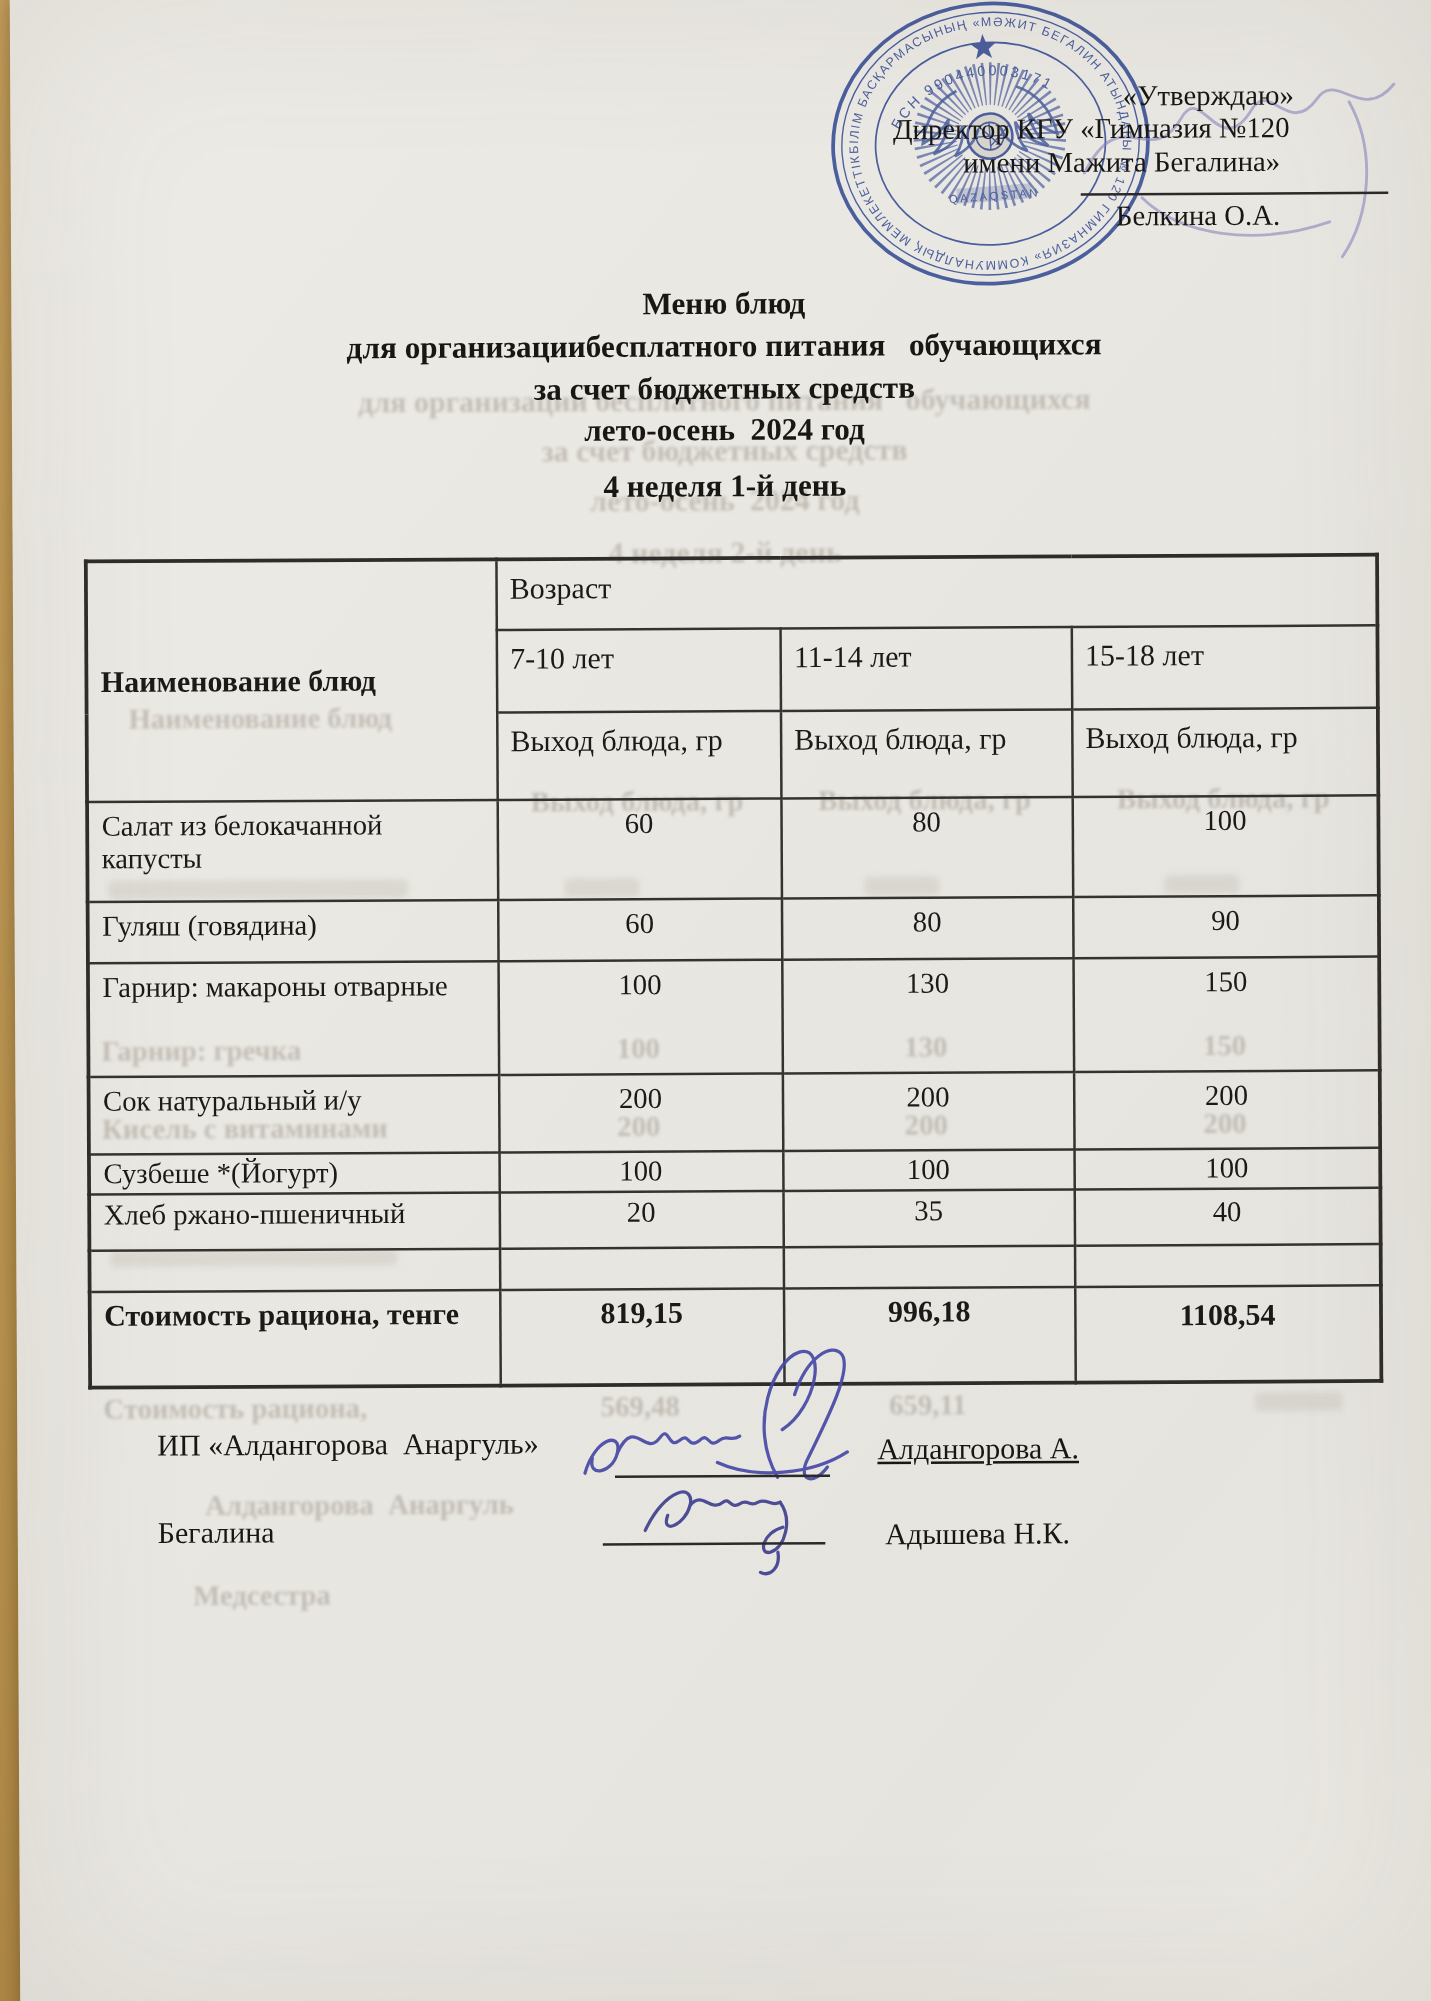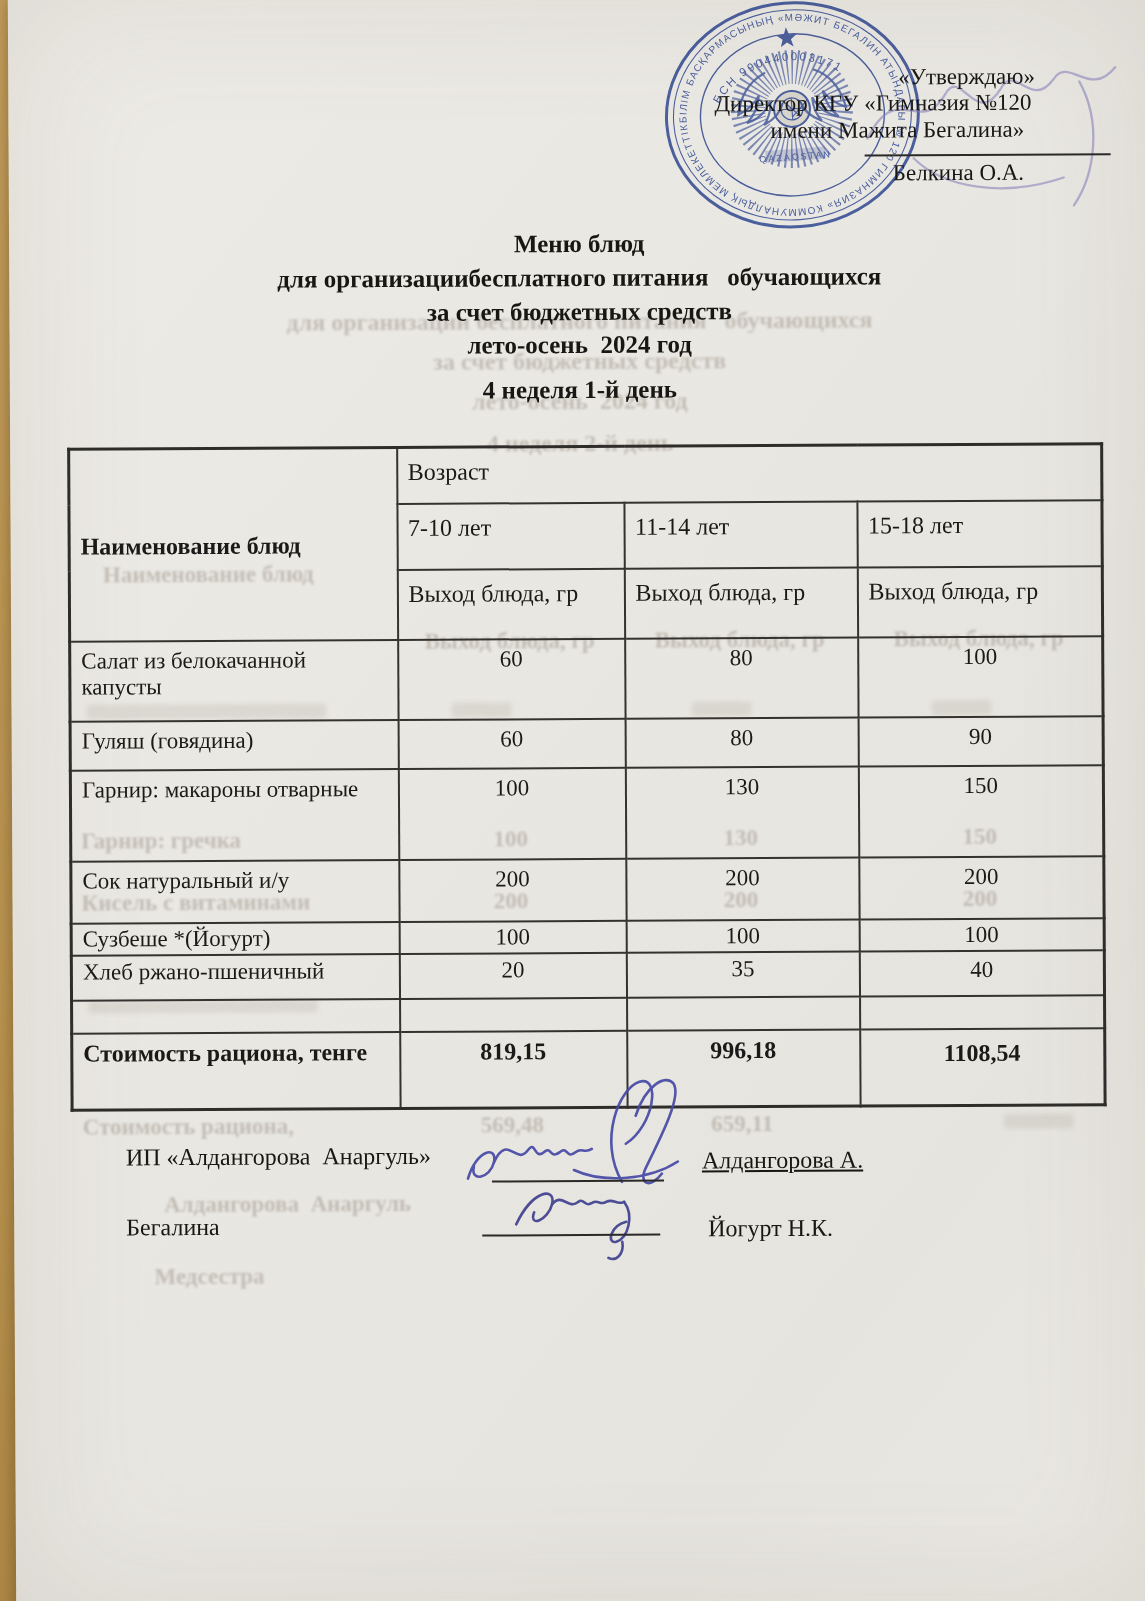--- a/index.html
+++ b/index.html
@@ -241,15 +241,15 @@
   <div class="sigrow-label" style="left:112px;top:1222px;">Бегалина</div>
   <svg class="inksvg" style="left:490px;top:1186px;width:190px;height:90px;" viewBox="0 0 190 90">
     <g fill="none" stroke="#3f418f" stroke-width="2.6" stroke-linecap="round" opacity="0.92">
       <path d="M12,48 C28,14 52,10 48,28 C44,44 24,52 30,36"></path>
       <path d="M48,28 C58,16 64,34 74,26 C80,21 80,32 88,27 C94,23 96,30 102,26 C110,22 112,30 120,26"></path>
       <path d="M120,26 C130,40 124,62 112,66 C102,68 106,50 122,46"></path>
       <path d="M118,66 C120,78 112,86 104,82"></path>
     </g>
   </svg>
   <div class="sig-underline" style="left:468px;top:1218px;width:178px;height:26px;"></div>
-  <div class="sigrow-label" style="left:694px;top:1226px;">Йогурт Н.К.</div>
+  <div class="sigrow-label" style="left:694px;top:1226px;">Адышева Н.К.</div>
 
 </div>
 
 </body></html>

